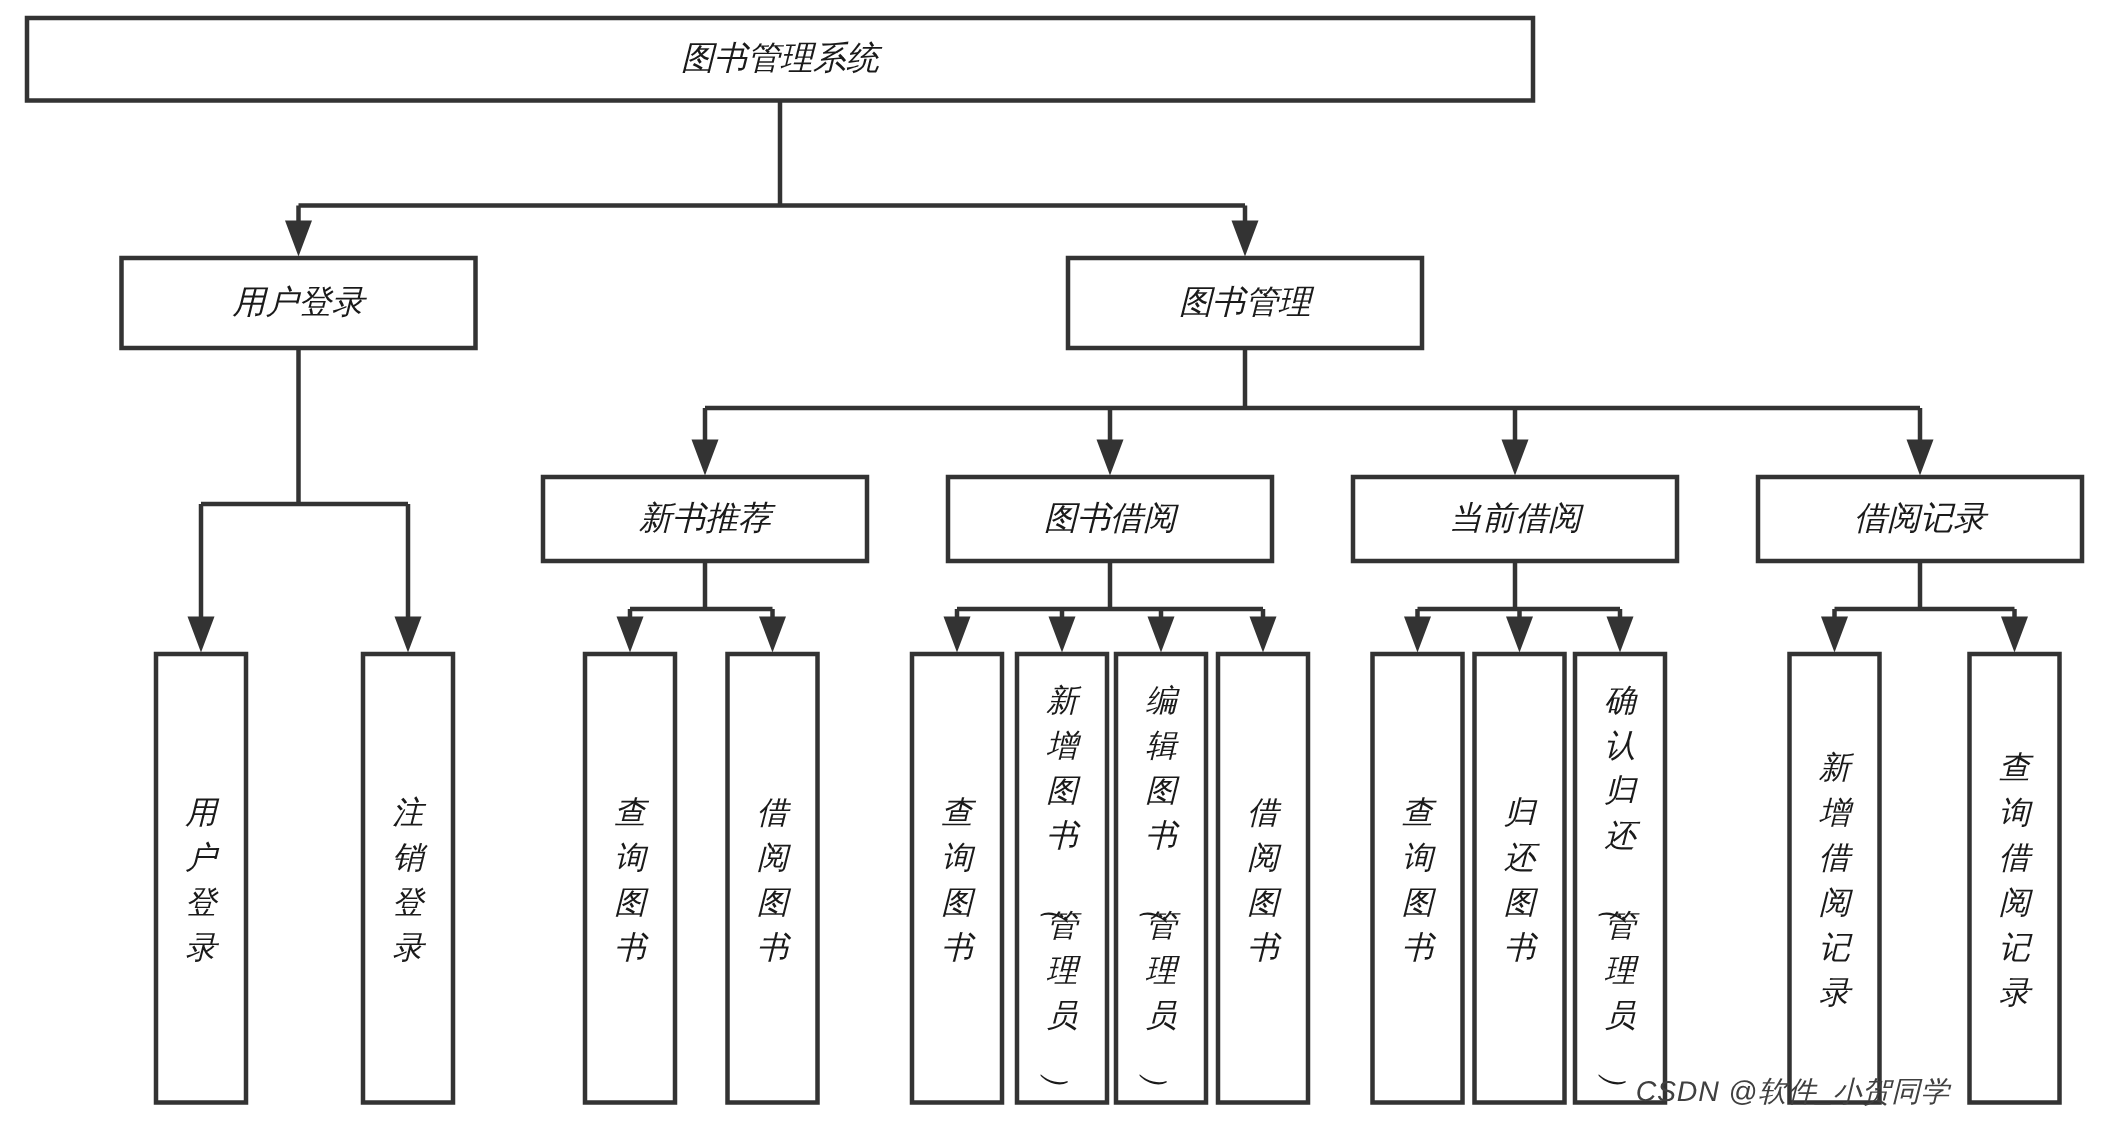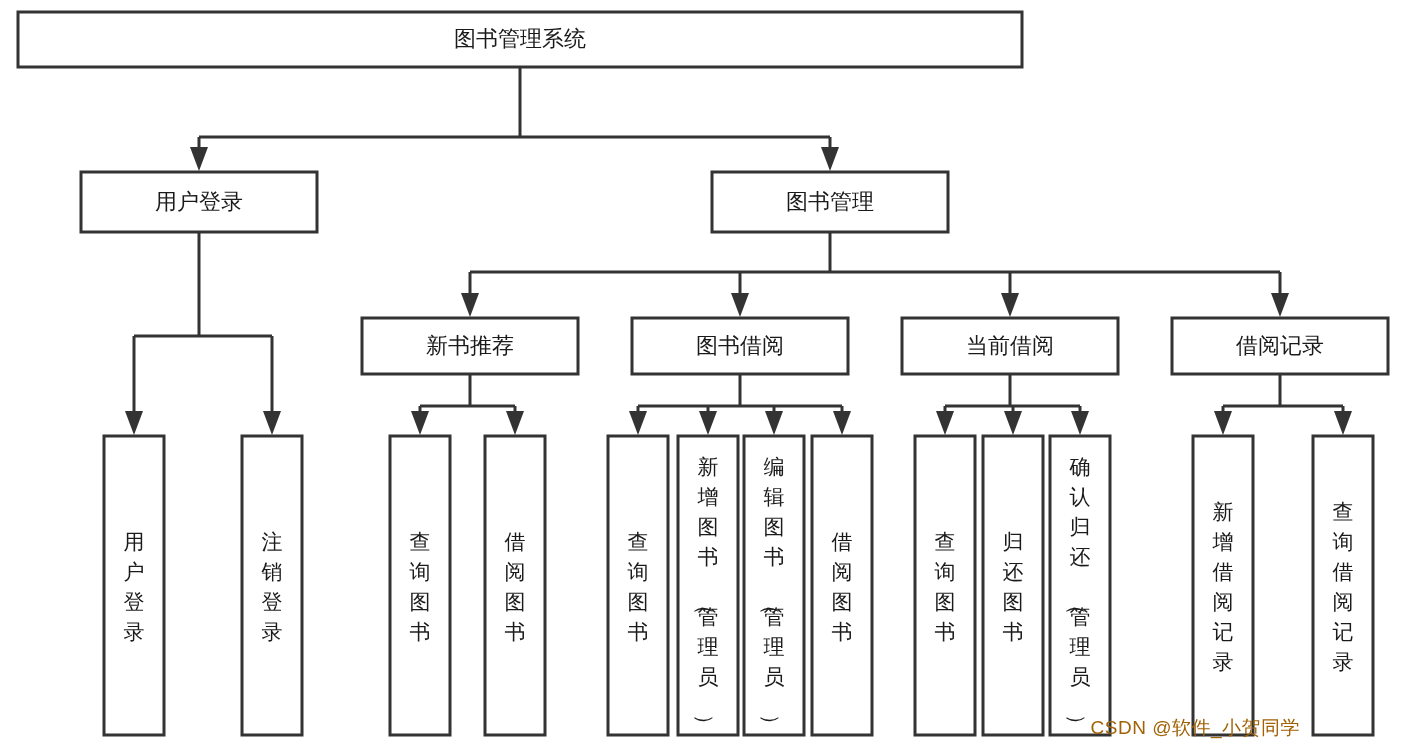--- a/index.html
+++ b/index.html
@@ -11,20 +11,21 @@
     width: 1405px;
     height: 747px;
     overflow: hidden;
     font-family: "Liberation Sans", "DejaVu Sans", sans-serif;
   }
   #diagram-root {
     position: relative;
     width: 1316px;
     height: 747px;
     background: #ffffff;
+    font-style: italic;
   }
   svg.flowchart {
     position: absolute;
     left: 0;
     top: 0;
     width: 1405px;
     height: 747px;
     display: block;
   }
   .node-box {
@@ -54,21 +55,21 @@
     font-size: 21px;
     fill: #1a1a1a;
     text-anchor: middle;
   }
   .watermark {
     position: absolute;
     right: 16px;
     bottom: 6px;
     font-family: "Liberation Sans", "DejaVu Sans", sans-serif;
     font-size: 19px;
-    color: #a16207;
+    color: #404040;
     white-space: nowrap;
     letter-spacing: 0.5px;
   }
 </style>
 </head>
 <body>
 
 <div id="diagram-root">
 
   <svg class="flowchart" viewBox="0 0 1405 747">

